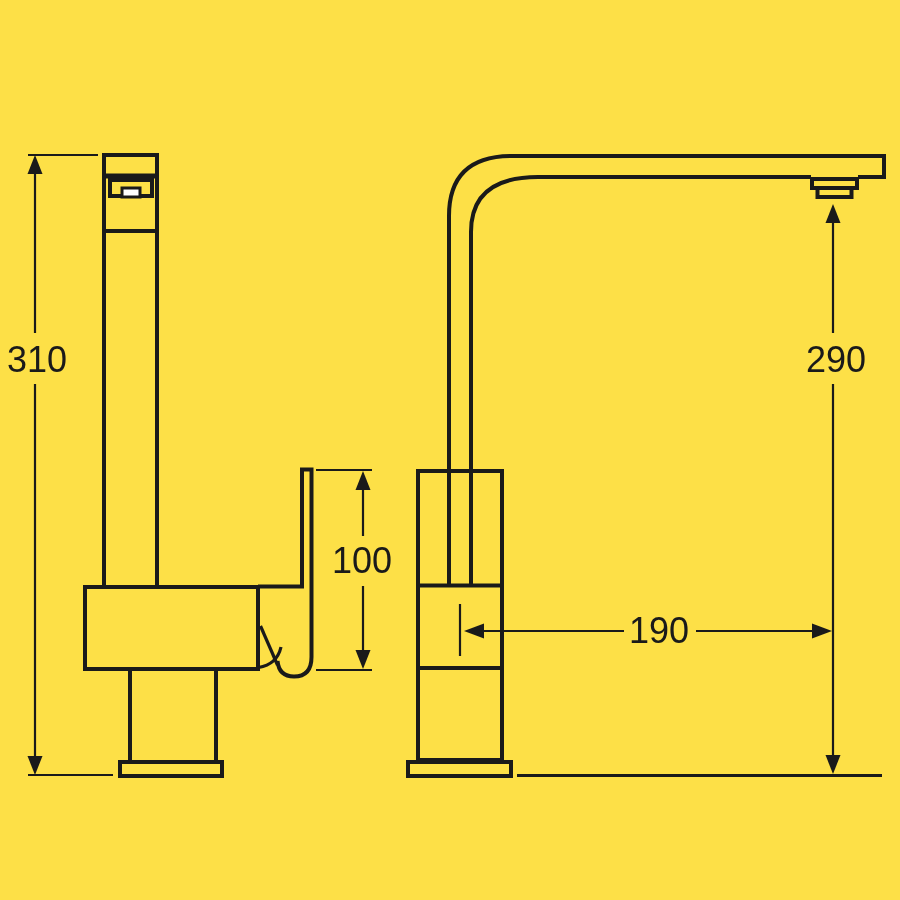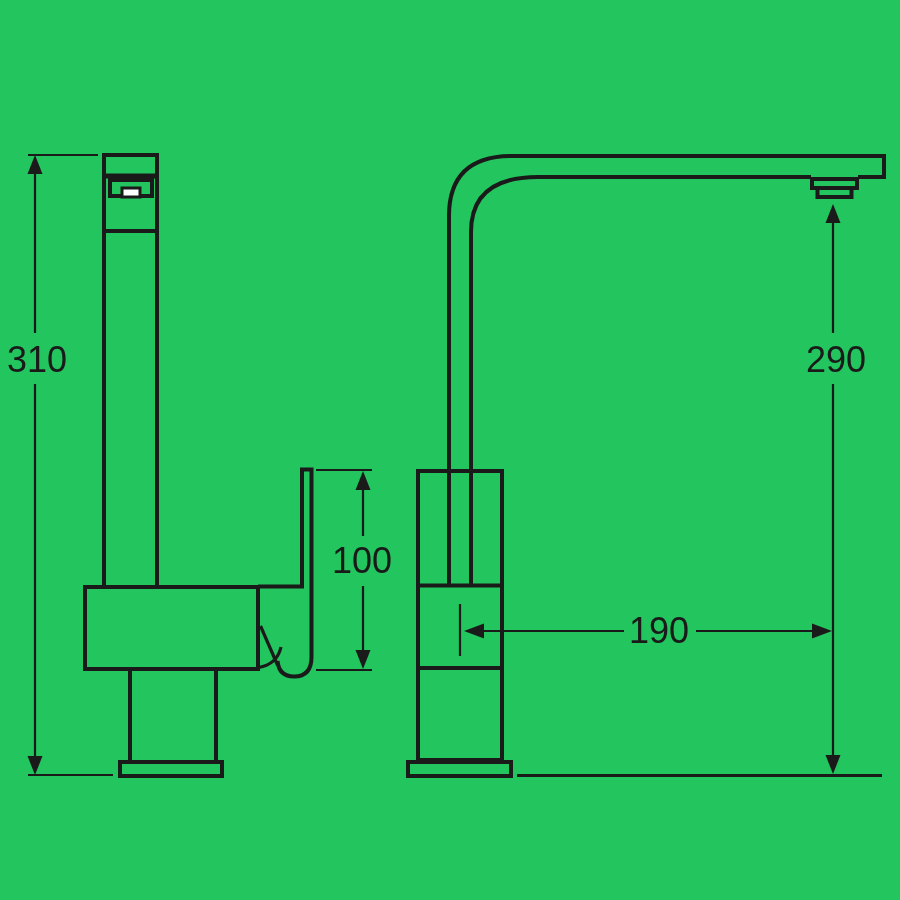--- a/index.html
+++ b/index.html
@@ -4,21 +4,21 @@
 <style>
   html, body {
     margin: 0;
     padding: 0;
     background: #ffffff;
   }
   .canvas {
     position: relative;
     width: 900px;
     height: 900px;
-    background: #22c55e;
+    background: #fde047;
     overflow: hidden;
   }
   svg {
     display: block;
   }
   .outline {
     fill: none;
     stroke: #1a1a1a;
     stroke-width: 4;
     stroke-linecap: butt;

